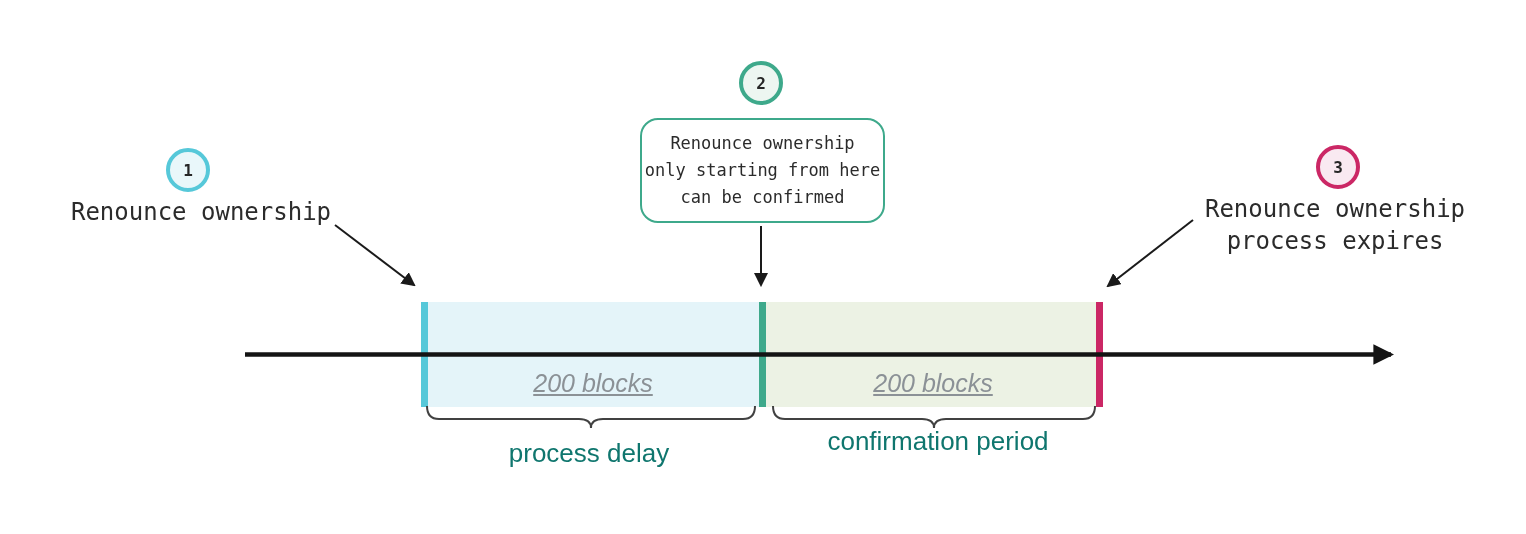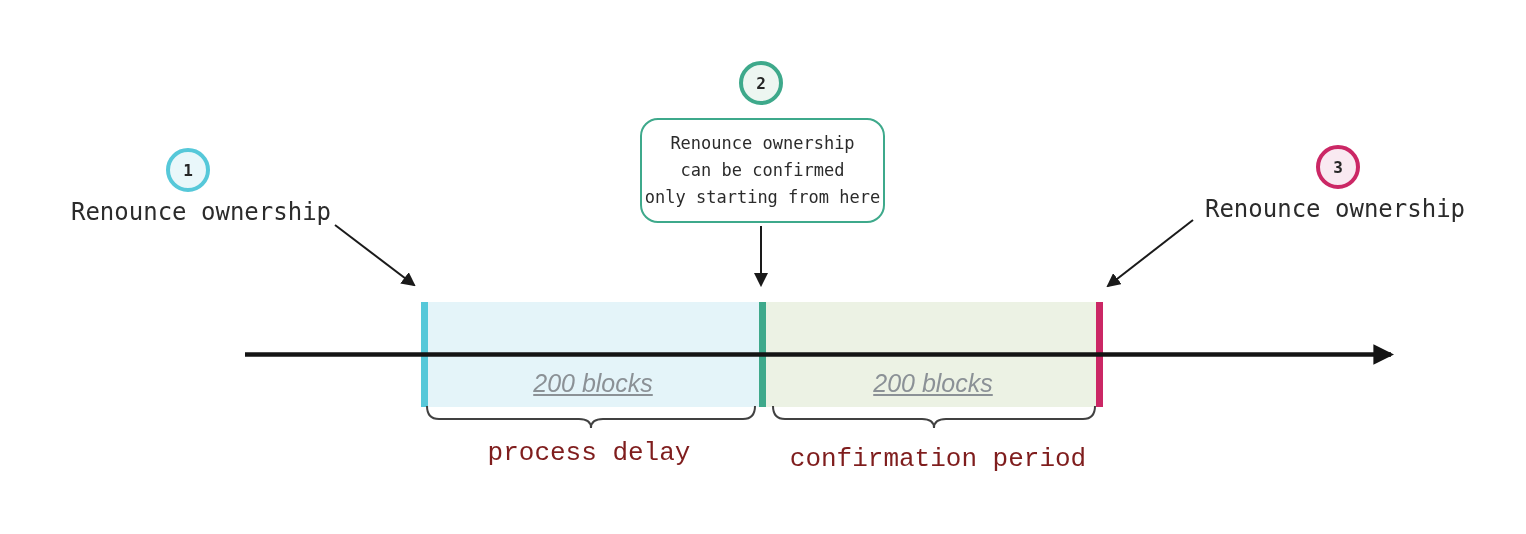--- a/index.html
+++ b/index.html
@@ -57,23 +57,23 @@
     font-family:"Liberation Sans",sans-serif;
     font-style:italic;
     font-size:25px;
     color:var(--gray_text);
     white-space:nowrap;
     text-decoration:underline;
   }
   .brace-label{
     position:absolute;
     transform:translateX(-50%);
-    font-family:Liberation Mono, monospace;
+    font-family:Liberation Sans, sans-serif;
     font-size:26px;
-    color:#7f1d1d;
+    color:#0f766e;
     white-space:nowrap;
   }
 </style>
 </head>
 <body>
 
 <div id="stage">
 
   <svg id="gfx" width="1526" height="534" viewBox="0 0 1526 534">
     <defs>
@@ -107,30 +107,31 @@
   </div>
   <div class="mono-label" style="left:201px;top:196px;">
     <div>Renounce ownership</div>
   </div>
 
   <div class="milestone-circle circle-2" style="left:739px;top:61px;">
     <span>2</span>
   </div>
   <div class="note-box">
     <div>Renounce ownership</div>
+    <div>only starting from here</div>
     <div>can be confirmed</div>
-    <div>only starting from here</div>
   </div>
 
   <div class="milestone-circle circle-3" style="left:1316px;top:145px;">
     <span>3</span>
   </div>
   <div class="mono-label" style="left:1335px;top:193px;">
     <div>Renounce ownership</div>
+    <div>process expires</div>
   </div>
 
   <div class="blocks-label" style="left:593px;top:369px;">200 blocks</div>
   <div class="blocks-label" style="left:933px;top:369px;">200 blocks</div>
 
   <div class="brace-label" style="left:589px;top:438px;">process delay</div>
-  <div class="brace-label" style="left:938px;top:444px;">confirmation period</div>
+  <div class="brace-label" style="left:938px;top:426px;">confirmation period</div>
 
 </div>
 
 </body></html>

